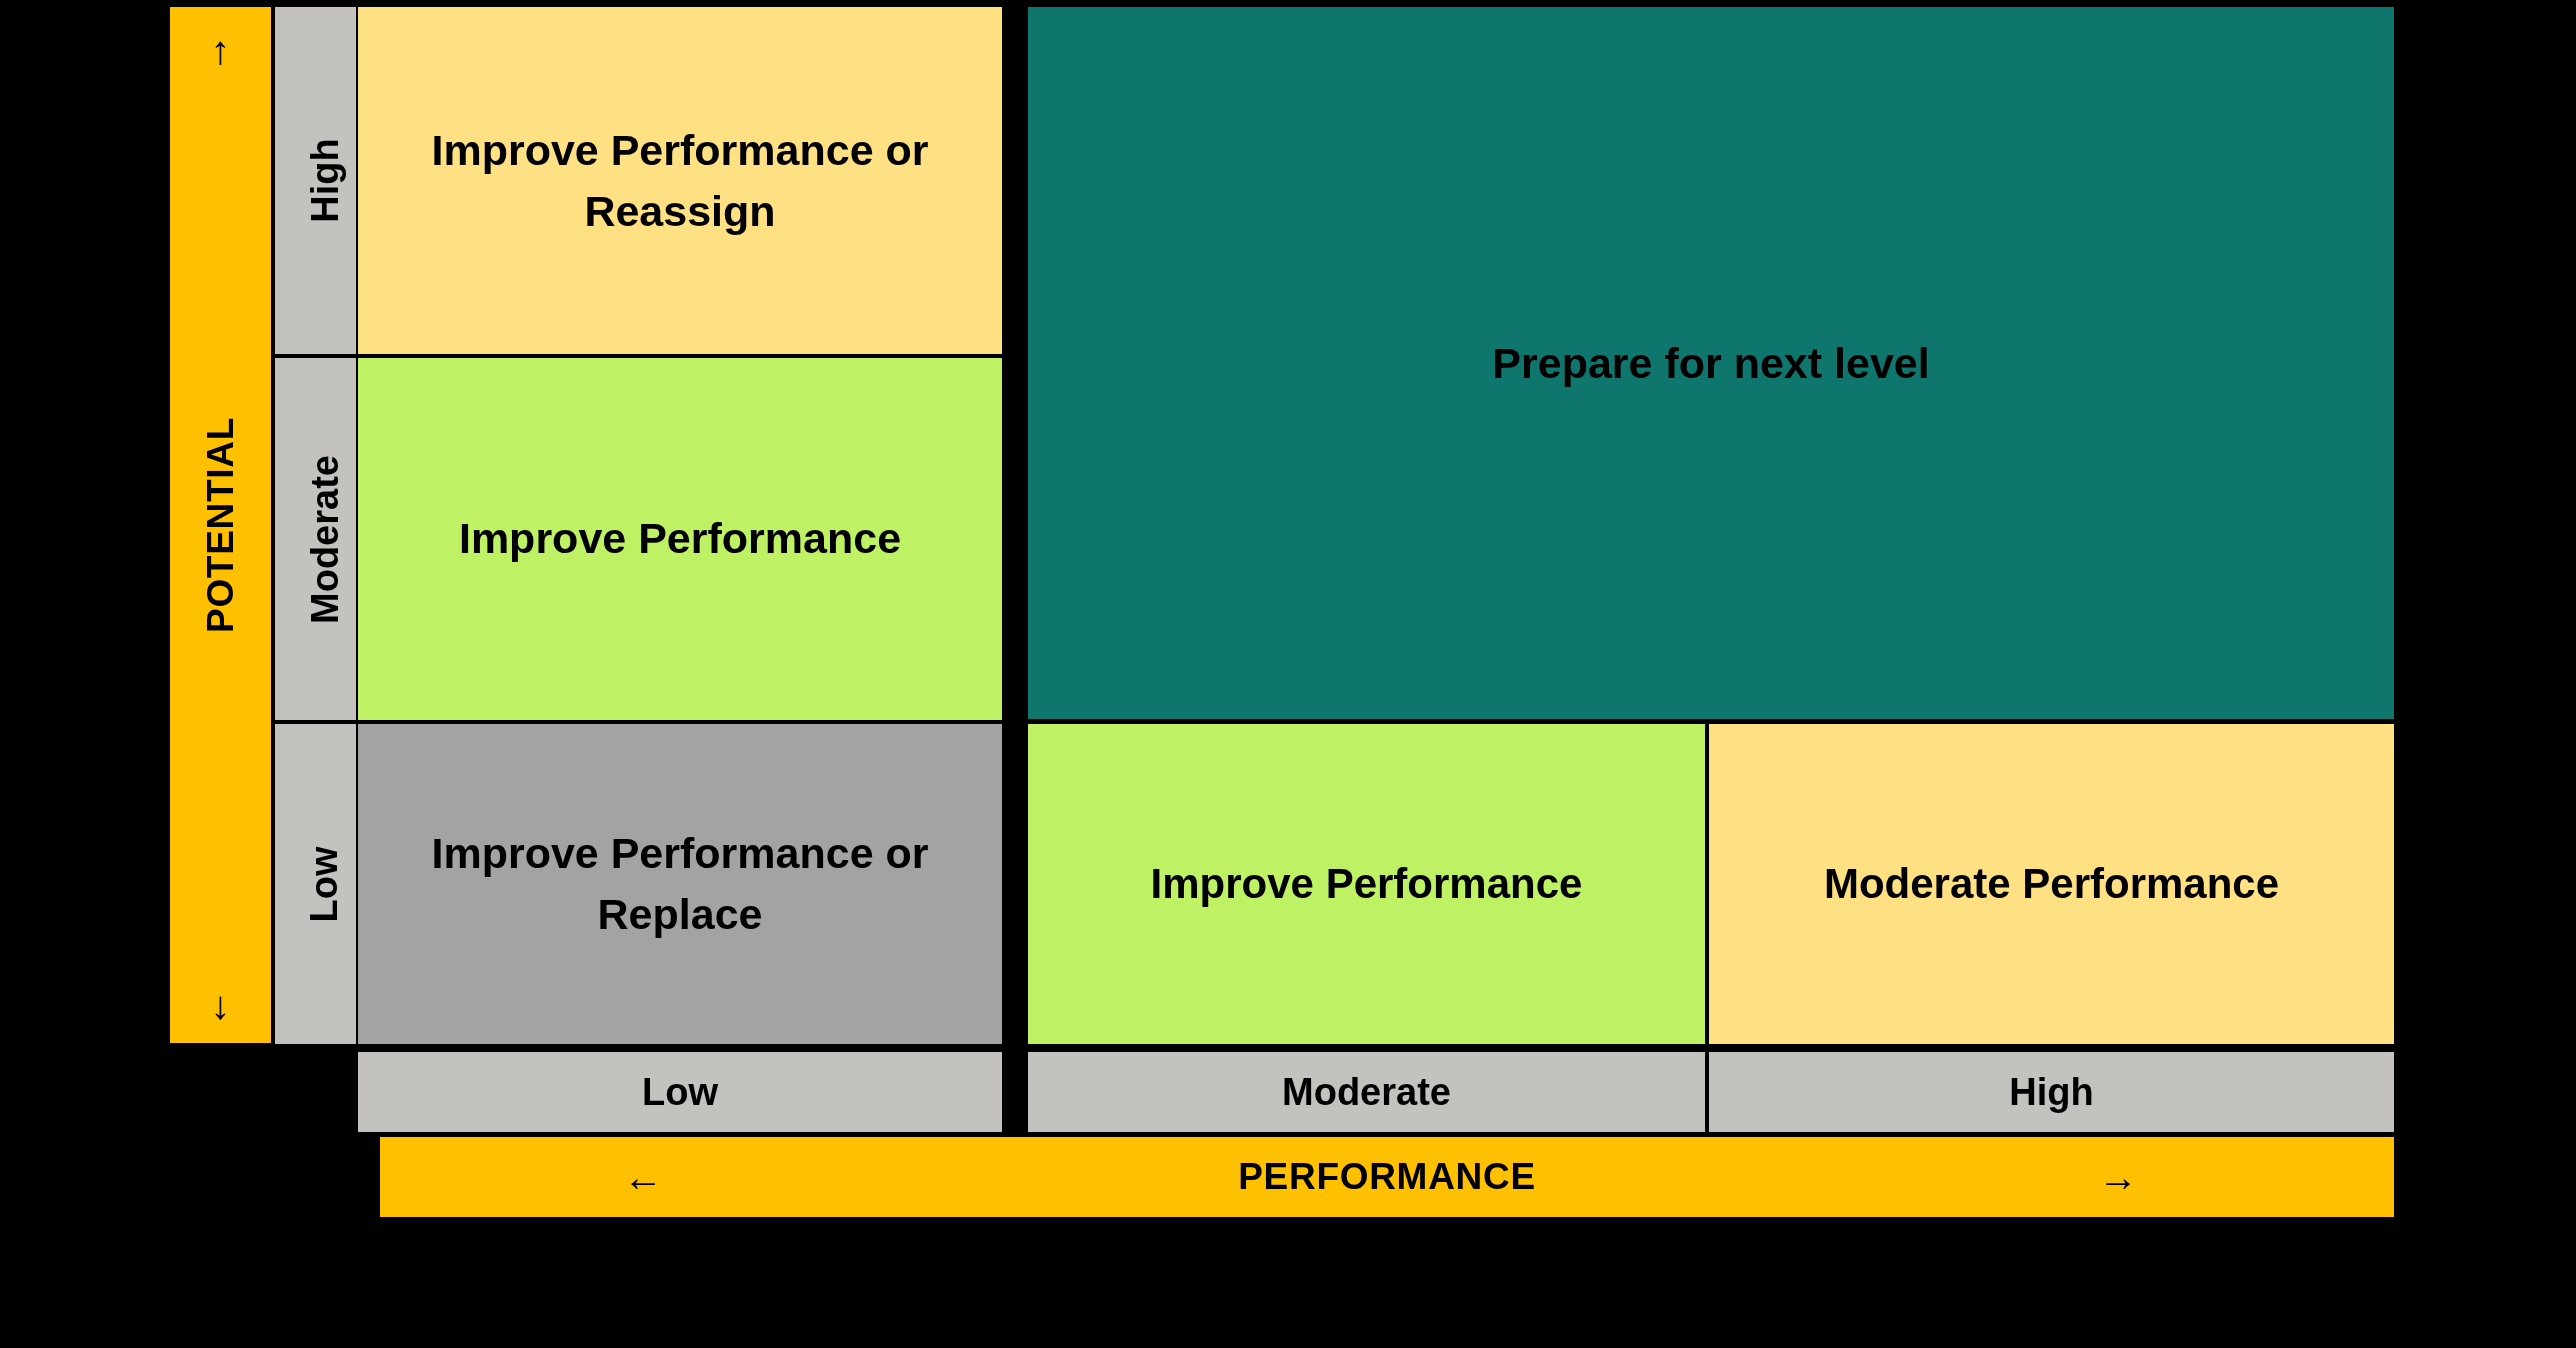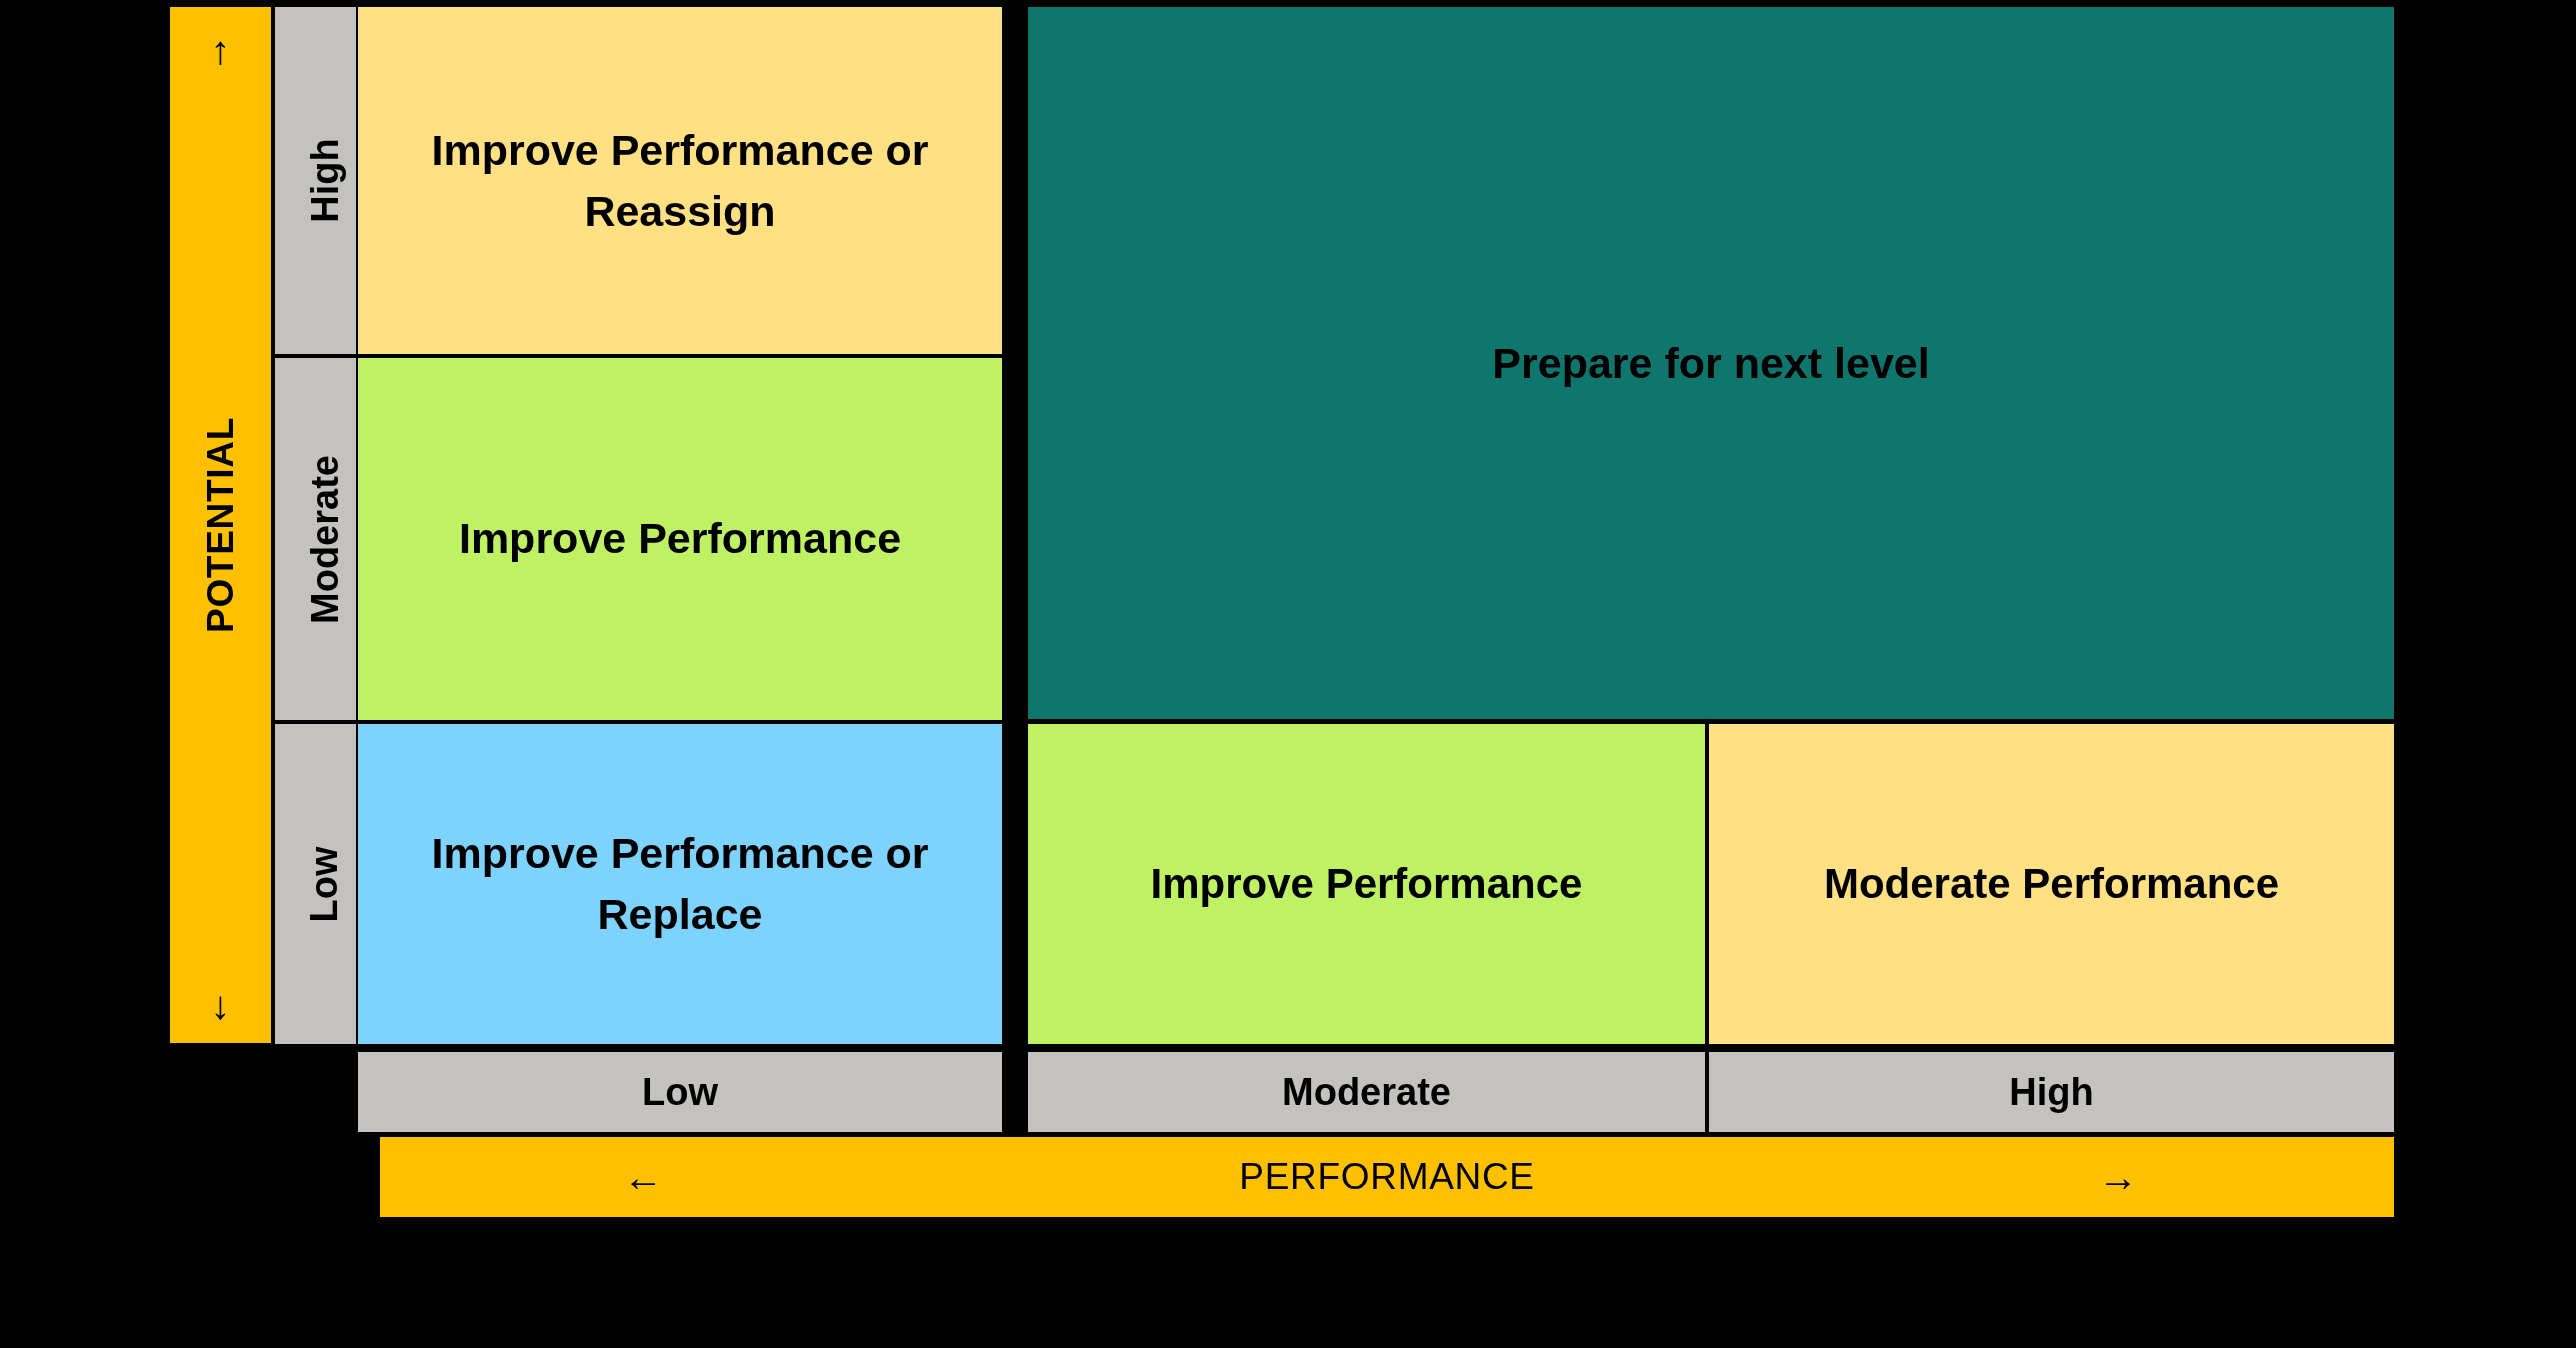--- a/index.html
+++ b/index.html
@@ -33,21 +33,21 @@
   .rowlab-high{top:5.3px;height:351px;}
   .rowlab-mod{top:356px;height:366px;}
   .rowlab-low{top:722px;height:324px;}
 
   
   .cell{border:2.6px solid #000;font-weight:bold;color:#000;}
   .cell .txt{padding:0 17px;line-height:1.42;}
 
   .c-yellow{background:#FFE083;}
   .c-peach {background:#bef264;}
-  .c-gray  {background:#7dd3fc;}
+  .c-gray  {background:#a3a3a3;}
   .c-panel {background:#0f766e;}
 
   
   .col1{left:356px;width:648px;}
   .col2{left:1026px;width:681px;}
   .col3{left:1707px;width:689px;}
   .col23{left:1026px;width:1370px;}
 
   
   .row1{top:5.3px;height:351px;}
@@ -60,21 +60,21 @@
 
   
   .collab{top:1050px;height:84px;background:#C3C2BF;border:2.6px solid #000;
           font-weight:bold;font-size:38px;}
 
   
   .axis-x{left:378px;top:1135px;width:2018px;height:84px;
           background:#FFC000;border:2px solid #000;}
   .axis-x-label{position:absolute;left:50%;top:50%;
           transform:translate(-50%,-50%);white-space:nowrap;
-          font-weight:normal;font-size:37px;letter-spacing:0.7px;}
+          font-weight:bold;font-size:37px;letter-spacing:0.7px;}
   .axis-x-arrow-left{position:absolute;left:243px;top:50%;
           transform:translateY(-50%);font-size:40px;line-height:1;}
   .axis-x-arrow-right{position:absolute;right:256px;top:50%;
           transform:translateY(-50%);font-size:40px;line-height:1;}
 </style>
 </head>
 <body>
 
 <div class="matrix">
 

